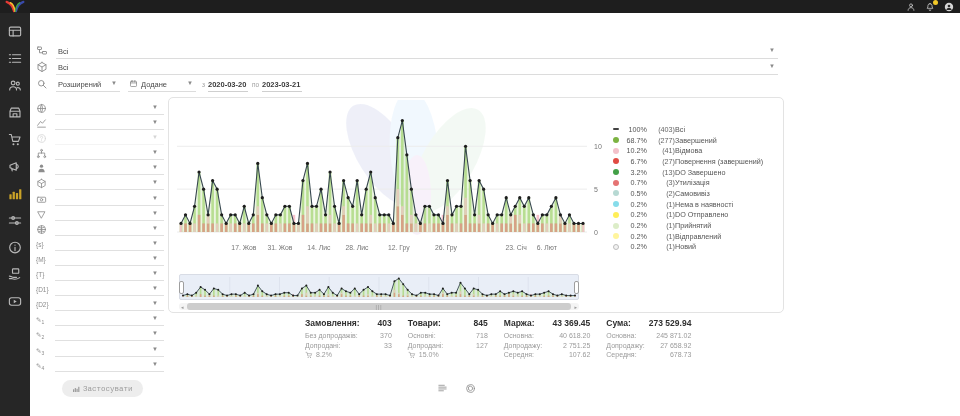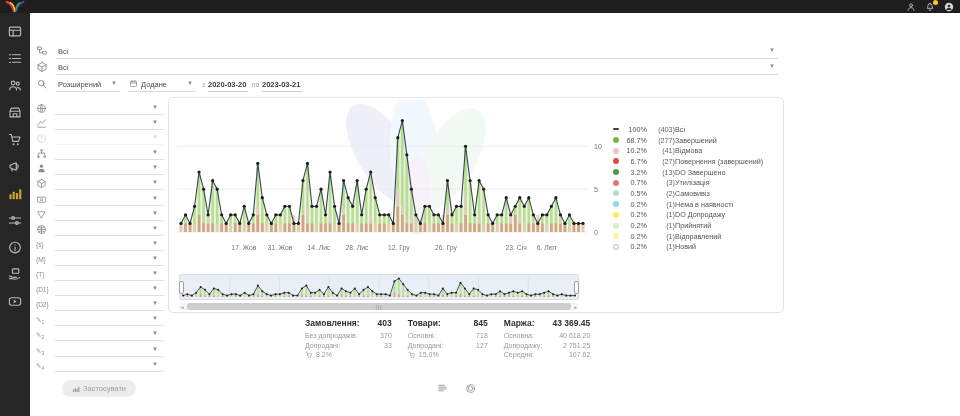--- a/index.html
+++ b/index.html
@@ -34,21 +34,21 @@
   .cal-ic{position:absolute;left:1px;top:2px;width:9px;height:9px;color:#7d7d7d;}
   
   .fpanel{position:absolute;left:36px;top:101px;width:128px;}
   .fp-row{position:relative;height:15.1px;}
   .fp-icon{position:absolute;left:0;top:2px;width:11px;height:11px;color:#8d8d8d;font-size:6.5px;line-height:11px;}
   .fp-sel{position:absolute;left:19px;right:0;top:0;height:13px;border-bottom:1px solid #e0e0e0;cursor:pointer;}
   .fp-sel .chev{right:6px;top:3px;}
   .fp-row.muted{opacity:.35;}
   .fp-icon sub{font-size:5px;}
   
-  .apply-btn{position:absolute;left:62px;top:380px;height:17px;padding:0 10px;border-radius:9px;background:#ededed;border:none;color:#9b9b9b;font-size:7.5px;font-family:Liberation Sans, sans-serif;display:flex;align-items:center;gap:3px;cursor:pointer;}
+  .apply-btn{position:absolute;left:62px;top:380px;height:17px;padding:0 10px;border-radius:9px;background:#ededed;border:none;color:#9b9b9b;font-size:7.5px;font-family:Liberation Mono, monospace;display:flex;align-items:center;gap:3px;cursor:pointer;}
   .apply-btn .ic{width:8px;height:8px;color:#9b9b9b;}
   
   .video-ic{position:absolute;left:45px;top:26px;width:17px;height:13px;color:#5f5f5f;transform:rotate(-9deg);}
   
   .card{position:absolute;left:168px;top:97px;width:616px;height:216px;border:1px solid #e3e3e3;border-radius:5px;background:#fff;box-sizing:border-box;}
   .watermark{position:absolute;left:120px;top:2px;width:250px;height:140px;opacity:.12;pointer-events:none;}
   #mainChart{position:absolute;left:8px;top:8px;}
   .xlabels{position:absolute;left:8px;top:146px;width:410px;height:12px;}
   .xlabels span{position:absolute;transform:translateX(-50%);font-size:6.8px;color:#757575;white-space:nowrap;}
   .legend{position:absolute;left:444px;top:26px;width:166px;}
@@ -753,21 +753,21 @@
         <div class="lg-row">
           <span class="lg-mark" style="background: rgb(134, 220, 234);"></span>
           <span class="lg-pct">0.2%</span>
           <span class="lg-cnt">(1)</span>
           <span class="lg-lab">Нема в наявності</span>
         </div>
         <div class="lg-row">
           <span class="lg-mark" style="background: rgb(255, 238, 88);"></span>
           <span class="lg-pct">0.2%</span>
           <span class="lg-cnt">(1)</span>
-          <span class="lg-lab">DO Допродажу</span>
+          <span class="lg-lab">DO Отправлено</span>
         </div>
         <div class="lg-row">
           <span class="lg-mark" style="background: rgb(220, 237, 200);"></span>
           <span class="lg-pct">0.2%</span>
           <span class="lg-cnt">(1)</span>
           <span class="lg-lab">Прийнятий</span>
         </div>
         <div class="lg-row">
           <span class="lg-mark" style="background: rgb(255, 245, 157);"></span>
           <span class="lg-pct">0.2%</span>
@@ -1153,20 +1153,38 @@
         </div>
         <div class="stat-row">
           <span>Допродажу:</span>
           <span>2 751.25</span>
         </div>
         <div class="stat-row">
           <span>Середня:</span>
           <span>107.62</span>
         </div>
       </div>
+      <div class="stat-col">
+        <div class="stat-head">
+          <span>Сума:</span>
+          <span>273 529.94</span>
+        </div>
+        <div class="stat-row">
+          <span>Основна:</span>
+          <span>245 871.02</span>
+        </div>
+        <div class="stat-row">
+          <span>Допродажу:</span>
+          <span>27 658.92</span>
+        </div>
+        <div class="stat-row">
+          <span>Середня:</span>
+          <span>678.73</span>
+        </div>
+      </div>
     </div>
 
   <div class="footer-icons">
       <span class="ic">
         <svg viewBox="0 0 24 24">
           <path class="st" d="M4 5h12M4 9h16M4 13h16M4 17h10"></path>
         </svg>
       </span>
       <span class="ic">
         <svg viewBox="0 0 24 24">

